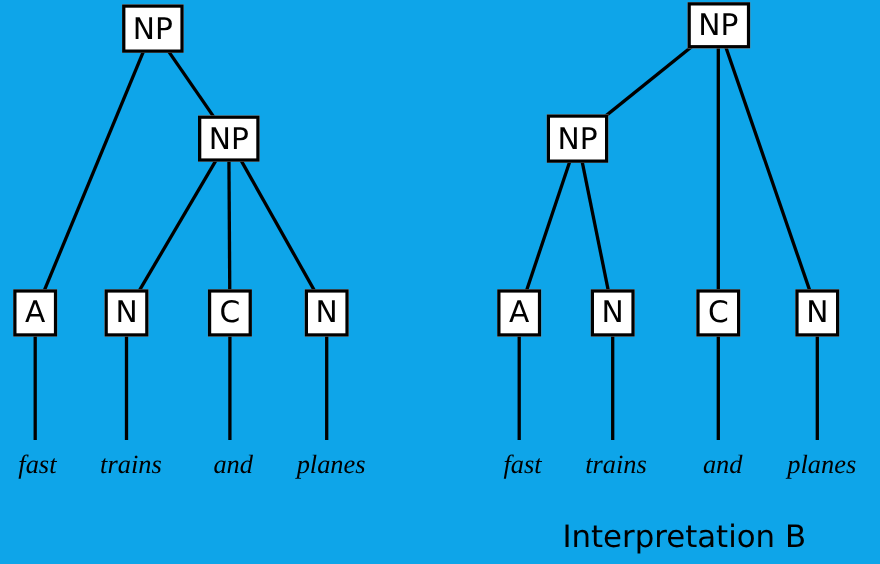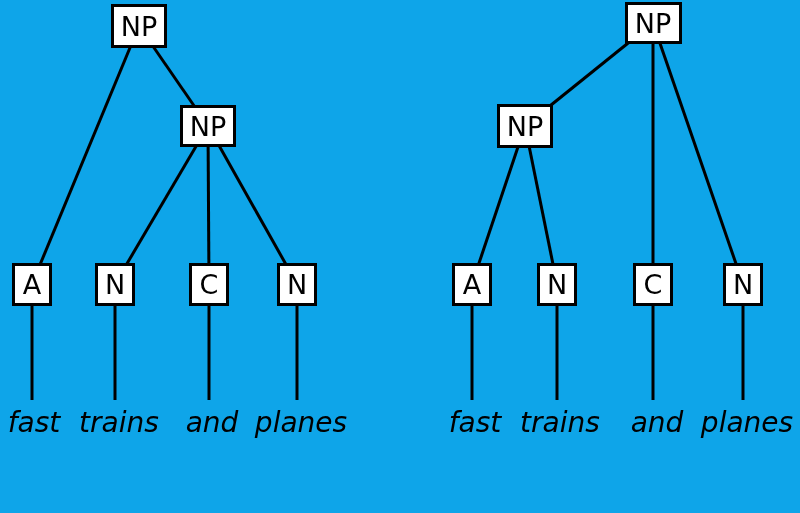--- a/index.html
+++ b/index.html
@@ -31,24 +31,25 @@
     align-items: center;
     justify-content: center;
     font-size: 27px;
     line-height: 1;
     color: #000000;
   }
   .word {
     position: absolute;
     transform: translate(-50%, -50%);
     font-style: italic;
-    font-size: 28px;
+    font-size: 24px;
     line-height: 1;
     color: #000000;
     white-space: nowrap;
+    font-family: Liberation Serif, serif;
   }
   .caption {
     position: absolute;
     transform: translate(-50%, -50%);
     font-size: 28px;
     line-height: 1;
     color: #000000;
     white-space: nowrap;
   }
 </style>
@@ -90,13 +91,14 @@
     <div class="node" style="left: 624.5px; top: 2px; width: 57px; height: 42px; border-color: rgb(0, 0, 0);">NP</div>
     <div class="node" style="left: 497px; top: 104px; width: 56px; height: 44px; border-color: rgb(0, 0, 0);">NP</div>
     <div class="node" style="left: 452px; top: 262.5px; width: 40px; height: 43px; border-color: rgb(0, 0, 0);">A</div>
     <div class="node" style="left: 537px; top: 262.5px; width: 40px; height: 43px; border-color: rgb(0, 0, 0);">N</div>
     <div class="node" style="left: 633px; top: 262.5px; width: 40px; height: 43px; border-color: rgb(0, 0, 0);">C</div>
     <div class="node" style="left: 723px; top: 262.5px; width: 40px; height: 43px; border-color: rgb(0, 0, 0);">N</div>
     <div class="word" style="left: 475px; top: 423px;">fast</div>
     <div class="word" style="left: 560px; top: 423px;">trains</div>
     <div class="word" style="left: 657px; top: 423px;">and</div>
     <div class="word" style="left: 747px; top: 423px;">planes</div>
+    <div class="caption" style="left: 622px; top: 488px;">Interpretation B</div>
   </div>
 
 </body></html>

